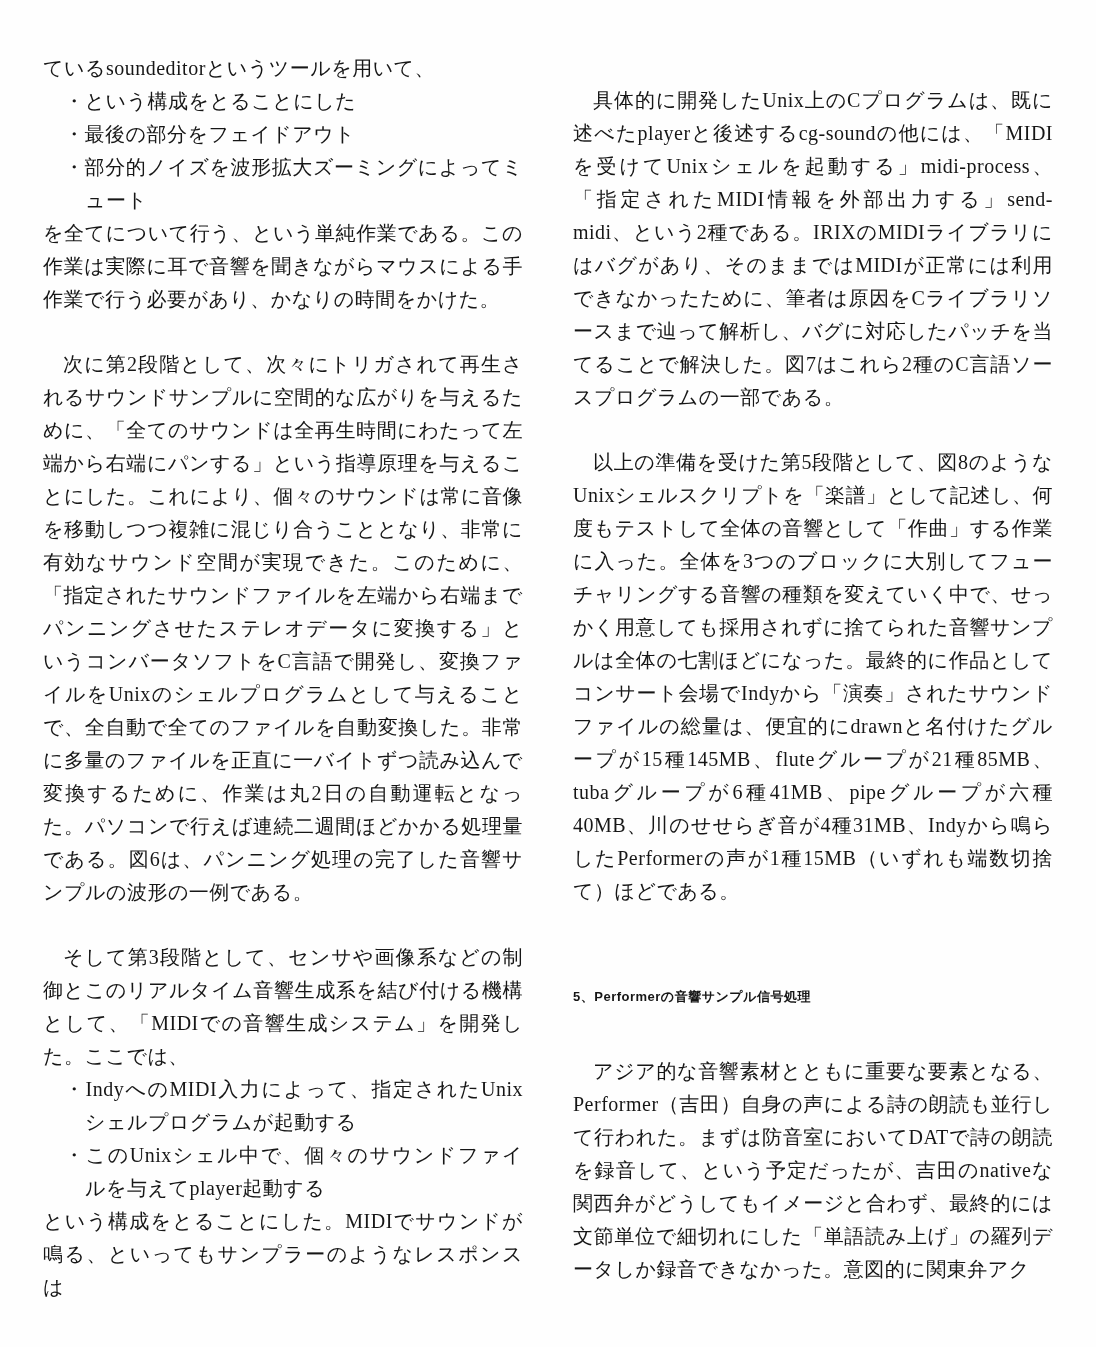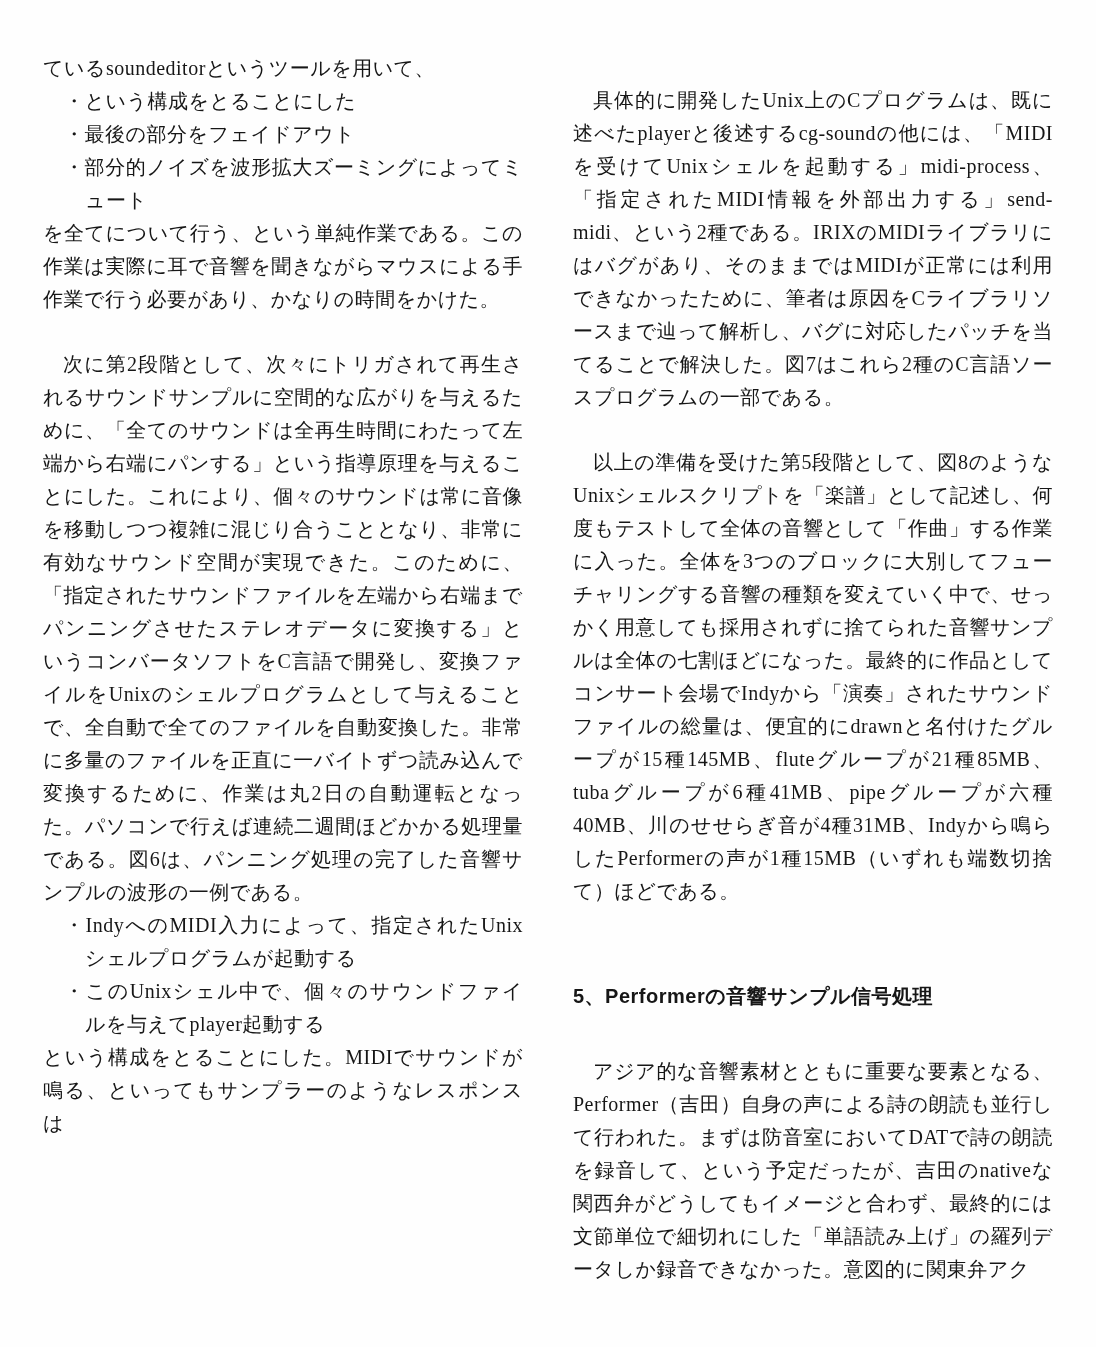--- a/index.html
+++ b/index.html
@@ -43,40 +43,41 @@
     text-indent: 0;
   }
   
   p.bullet {
     padding-left: 2.1em;
     text-indent: -1.05em;
   }
   
   h2.section-heading {
     font-family: "Liberation Sans", "DejaVu Sans", sans-serif;
-    font-size: 20px;
+    font-size: 13px;
     font-weight: 600;
     line-height: 33px;
     margin: 72px 0 42px 0;
     letter-spacing: 0.5px;
   }
 </style>
 </head>
 <body>
 
 <div class="page">
   <div class="columns">
 
     <div class="col">
       <p class="cont">ているsoundeditorというツールを用いて、</p>
       <p class="bullet">・という構成をとることにした</p>
       <p class="bullet">・最後の部分をフェイドアウト</p>
       <p class="bullet">・部分的ノイズを波形拡大ズーミングによってミュート</p>
       <p class="cont">を全てについて行う、という単純作業である。この作業は実際に耳で音響を聞きながらマウスによる手作業で行う必要があり、かなりの時間をかけた。</p>
       <p class="para">次に第2段階として、次々にトリガされて再生されるサウンドサンプルに空間的な広がりを与えるために、「全てのサウンドは全再生時間にわたって左端から右端にパンする」という指導原理を与えることにした。これにより、個々のサウンドは常に音像を移動しつつ複雑に混じり合うこととなり、非常に有効なサウンド空間が実現できた。このために、「指定されたサウンドファイルを左端から右端までパンニングさせたステレオデータに変換する」というコンバータソフトをC言語で開発し、変換ファイルをUnixのシェルプログラムとして与えることで、全自動で全てのファイルを自動変換した。非常に多量のファイルを正直に一バイトずつ読み込んで変換するために、作業は丸2日の自動運転となった。パソコンで行えば連続二週間ほどかかる処理量である。図6は、パンニング処理の完了した音響サンプルの波形の一例である。</p>
+      <p class="para">そして第3段階として、センサや画像系などの制御とこのリアルタイム音響生成系を結び付ける機構として、「MIDIでの音響生成システム」を開発した。ここでは、</p>
       <p class="bullet">・IndyへのMIDI入力によって、指定されたUnixシェルプログラムが起動する</p>
       <p class="bullet">・このUnixシェル中で、個々のサウンドファイルを与えてplayer起動する</p>
       <p class="cont">という構成をとることにした。MIDIでサウンドが鳴る、といってもサンプラーのようなレスポンスは</p>
     </div>
 
     <div class="col">
       <p class="para">具体的に開発したUnix上のCプログラムは、既に述べたplayerと後述するcg-soundの他には、「MIDIを受けてUnixシェルを起動する」midi-process、「指定されたMIDI情報を外部出力する」send-midi、という2種である。IRIXのMIDIライブラリにはバグがあり、そのままではMIDIが正常には利用できなかったために、筆者は原因をCライブラリソースまで辿って解析し、バグに対応したパッチを当てることで解決した。図7はこれら2種のC言語ソースプログラムの一部である。</p>
       <p class="para">以上の準備を受けた第5段階として、図8のようなUnixシェルスクリプトを「楽譜」として記述し、何度もテストして全体の音響として「作曲」する作業に入った。全体を3つのブロックに大別してフューチャリングする音響の種類を変えていく中で、せっかく用意しても採用されずに捨てられた音響サンプルは全体の七割ほどになった。最終的に作品としてコンサート会場でIndyから「演奏」されたサウンドファイルの総量は、便宜的にdrawnと名付けたグループが15種145MB、fluteグループが21種85MB、tubaグループが6種41MB、pipeグループが六種40MB、川のせせらぎ音が4種31MB、Indyから鳴らしたPerformerの声が1種15MB（いずれも端数切捨て）ほどである。</p>
       <h2 class="section-heading">5、Performerの音響サンプル信号処理</h2>
       <p class="para">アジア的な音響素材とともに重要な要素となる、Performer（吉田）自身の声による詩の朗読も並行して行われた。まずは防音室においてDATで詩の朗読を録音して、という予定だったが、吉田のnativeな関西弁がどうしてもイメージと合わず、最終的には文節単位で細切れにした「単語読み上げ」の羅列データしか録音できなかった。意図的に関東弁アク</p>

